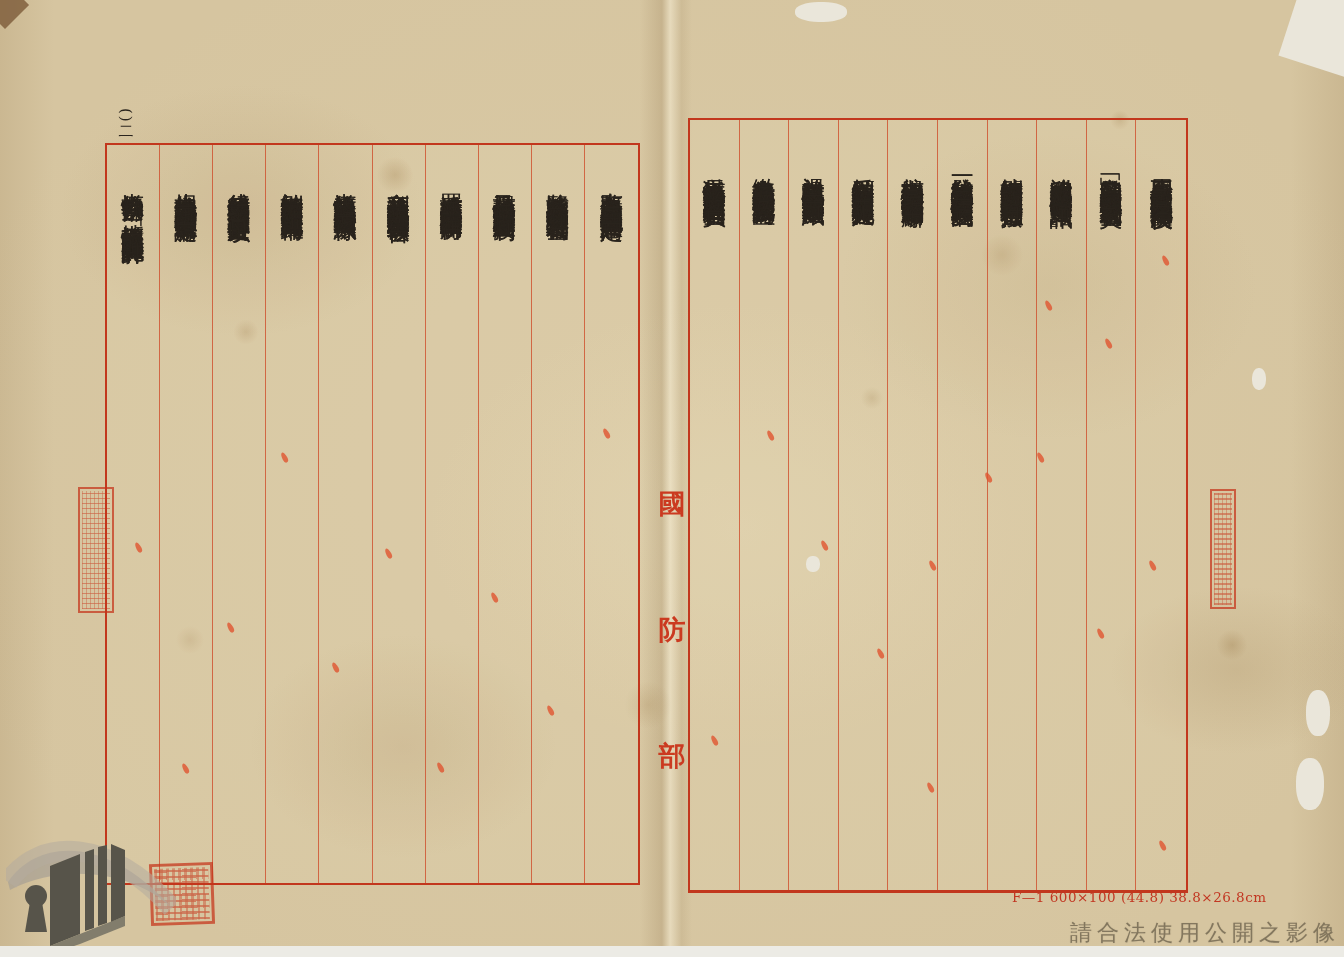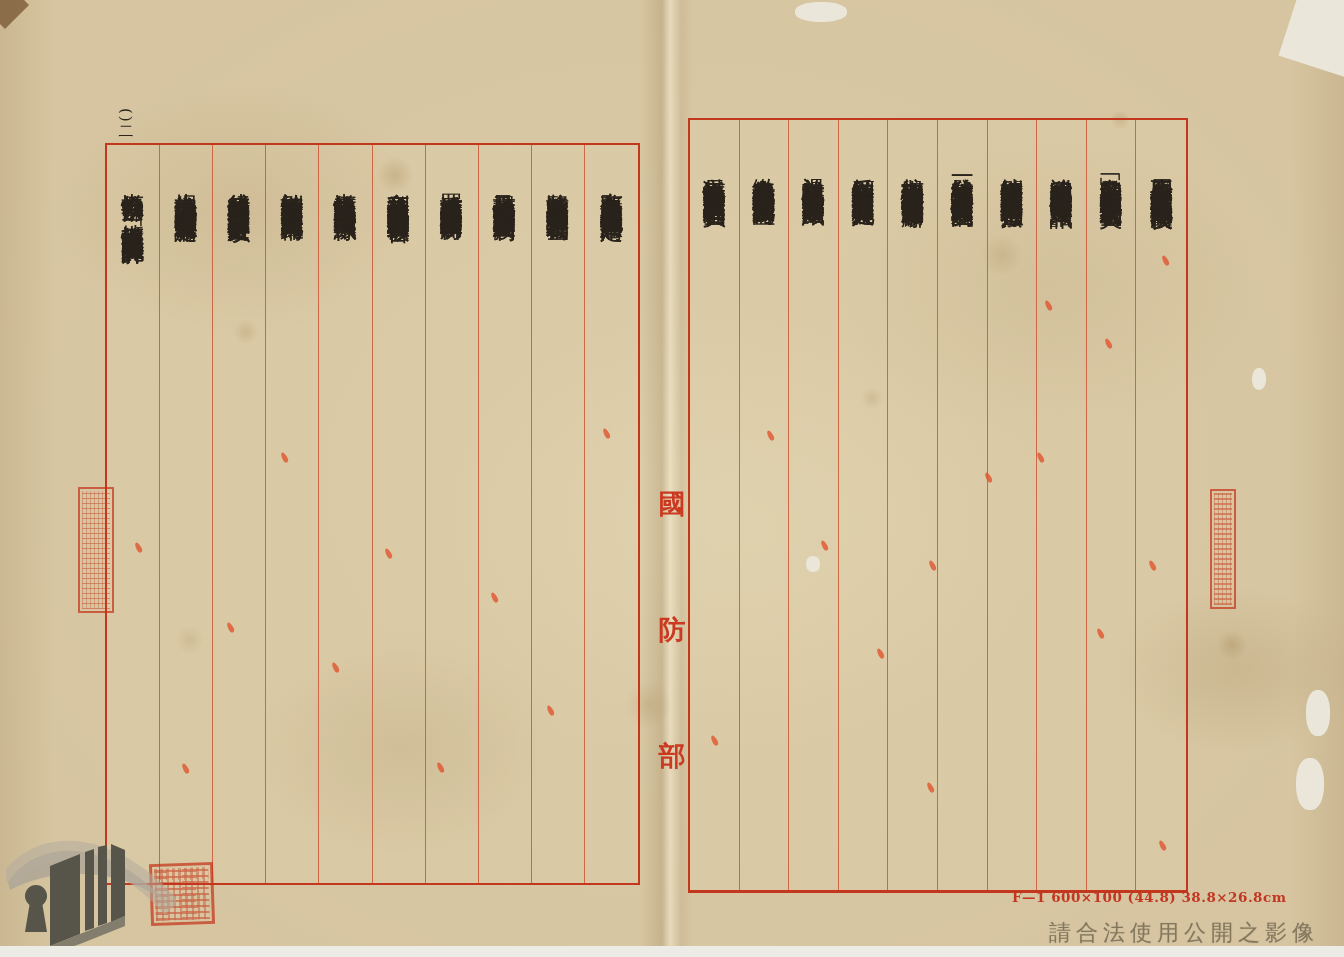--- a/index.html
+++ b/index.html
@@ -48,24 +48,24 @@
     position:absolute;left:657px;top:486px;height:288px;width:30px;
     display:flex;flex-direction:column;justify-content:space-between;align-items:center;
     color:#cb3a20;font-size:27px;font-weight:bold;
   }
   .section-marker{
     position:absolute;left:116px;top:108px;writing-mode:vertical-rl;
     font-size:15px;color:#2b251e;letter-spacing:1px;
   }
   .form-number{
     position:absolute;left:1012px;top:889px;color:#c23722;
-    font-size:13.5px;font-weight:bold;letter-spacing:.5px;white-space:nowrap;
+    font-size:13.5px;font-weight:normal;letter-spacing:.5px;white-space:nowrap;
   }
   .usage-watermark{
-    position:absolute;right:25px;top:918px;color:rgba(118,106,84,.8);
+    position:absolute;right:4px;top:918px;color:rgba(118,106,84,.8);
     font-size:22px;letter-spacing:5px;white-space:nowrap;
     text-shadow:0 0 1px rgba(118,106,84,.35);
   }
   
   .seal{position:absolute;border:2px solid rgba(198,52,26,.85);opacity:.85;}
   .seal-texture{position:absolute;inset:2px;
     background-image:
       repeating-linear-gradient(0deg, rgba(198,52,26,.65) 0 1.5px, transparent 1.5px 5px),
       repeating-linear-gradient(90deg, rgba(198,52,26,.45) 0 1.5px, transparent 1.5px 4px);
     opacity:.8;}

